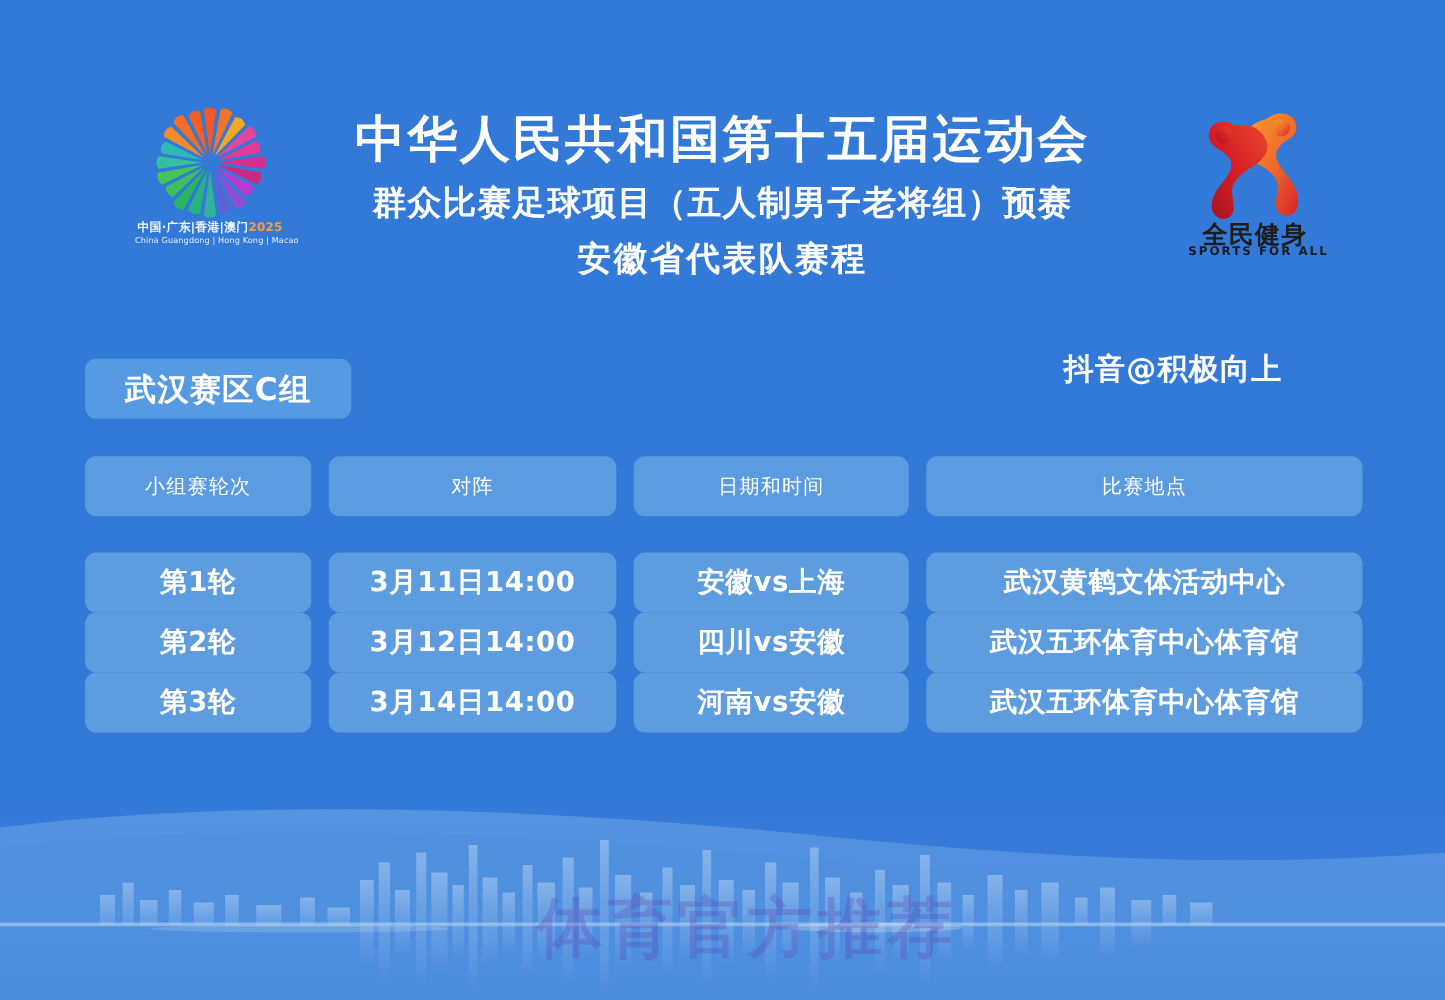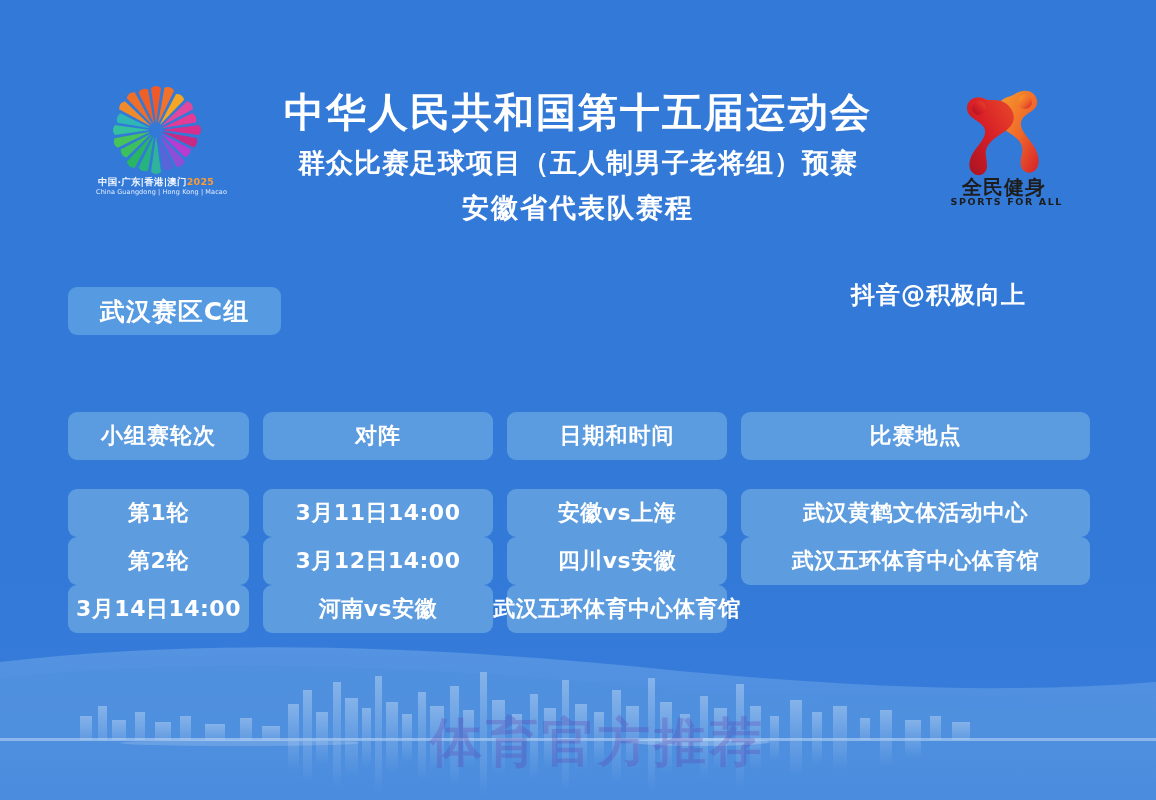--- a/index.html
+++ b/index.html
@@ -51,21 +51,21 @@
   .header {
     position: absolute;
     left: 0;
     top: 0;
     width: 1156px;
     height: 270px;
   }
 
   .logo-left {
     position: absolute;
-    left: 96px;
+    left: 108px;
     top: 82px;
     width: 120px;
     height: 125px;
   }
   .logo-left .burst { position: absolute; left: 0; top: 0; width: 120px; height: 96px; }
   .logo-left .logo-cn {
     position: absolute;
     left: 0;
     top: 94px;
     width: 120px;
@@ -199,24 +199,23 @@
     height: 48px;
     border-radius: 9px;
     display: flex;
     align-items: center;
     justify-content: center;
     color: #ffffff;
     white-space: nowrap;
   }
   .head-row .cell {
     background: #5b9be0;
-    font-size: 22px;
-    font-weight: 700;
+    font-size: 16px;
+    font-weight: 400;
     letter-spacing: 1px;
-    margin-top: 47px;
   }
   .head-row { margin-bottom: 29px; }
   .data-row .cell {
     background: #5c9cdf;
     font-size: 22px;
     font-weight: 700;
     letter-spacing: 0.5px;
   }
 </style>
 </head>
@@ -468,19 +467,20 @@
     </div>
 
     <div class="trow data-row">
       <div class="cell">第2轮</div>
       <div class="cell">3月12日14:00</div>
       <div class="cell">四川vs安徽</div>
       <div class="cell">武汉五环体育中心体育馆</div>
     </div>
 
     <div class="trow data-row">
+      <div class="cell">第3轮</div>
       <div class="cell">3月14日14:00</div>
       <div class="cell">河南vs安徽</div>
       <div class="cell">武汉五环体育中心体育馆</div>
     </div>
 
   </div>
 </div>
 
 </body></html>

